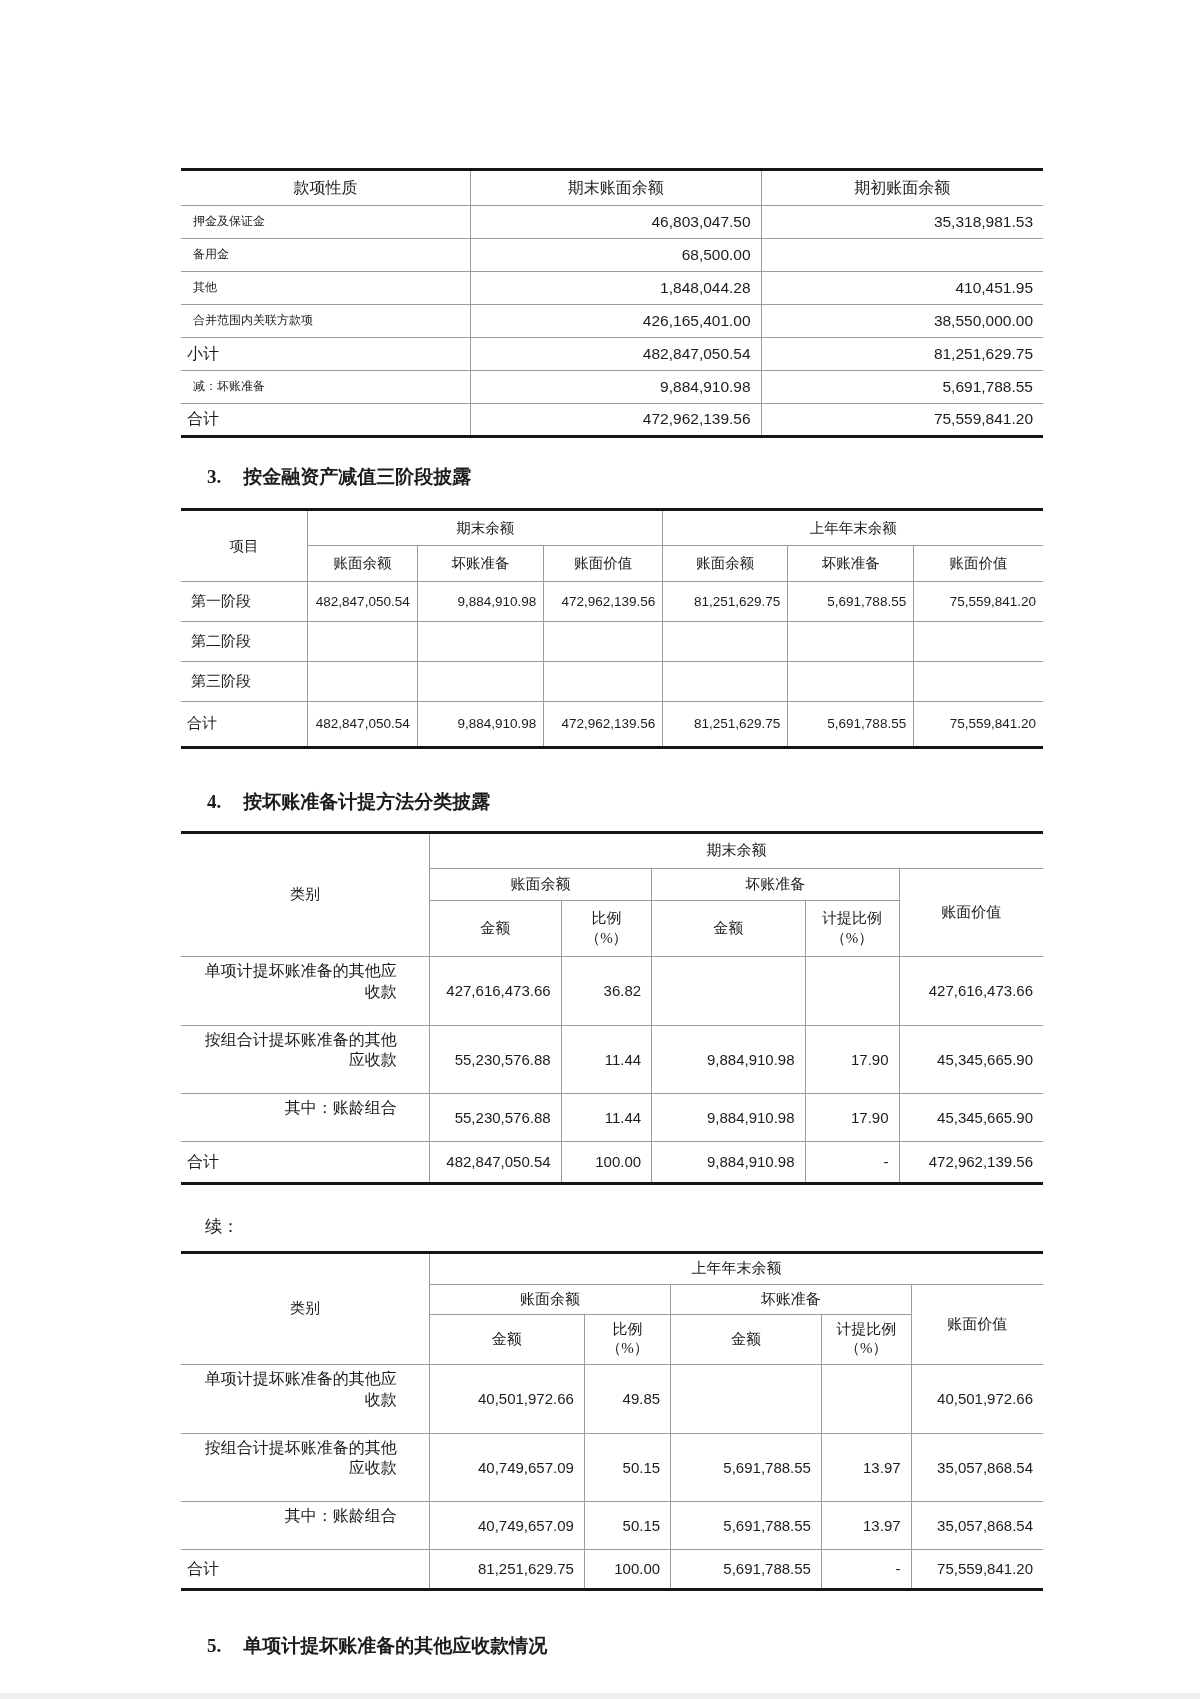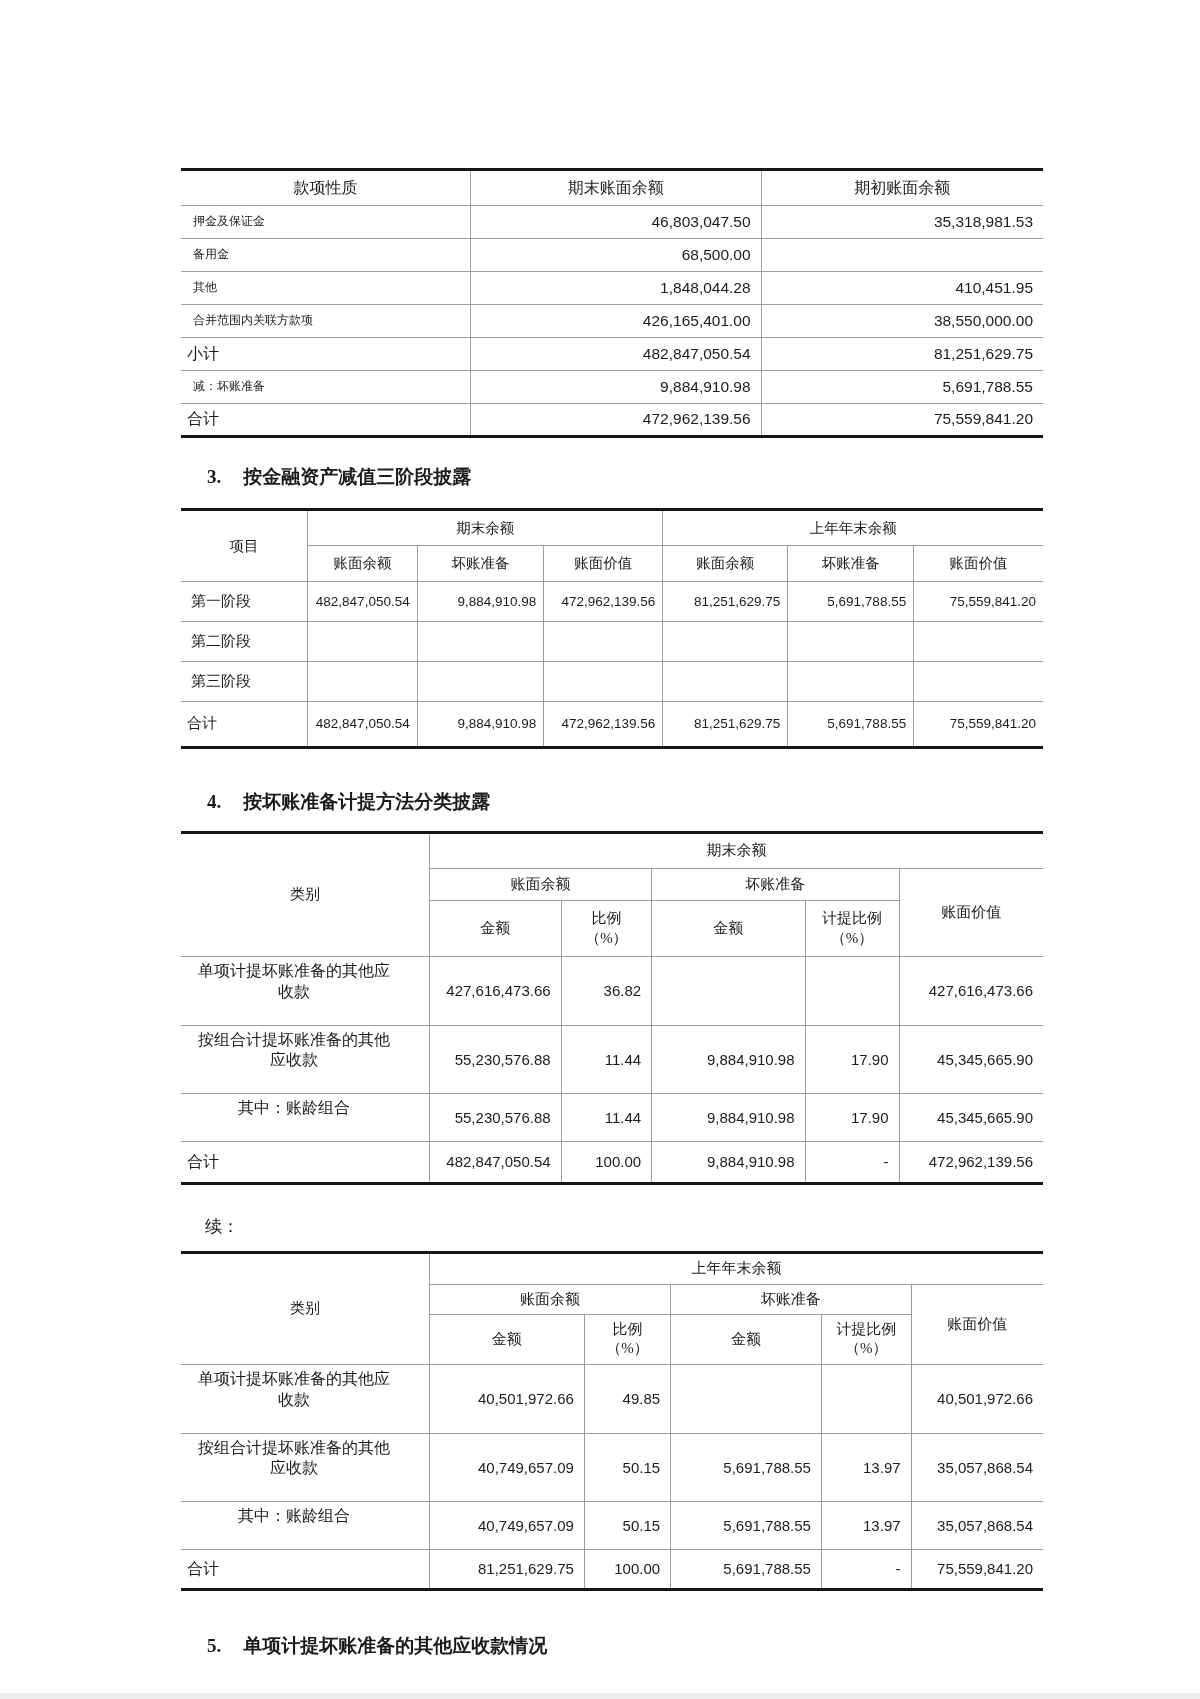--- a/index.html
+++ b/index.html
@@ -56,21 +56,21 @@
   
   .t3 { margin-top:16px; }
   .t4 { margin-top:12px; }
   .t3 th, .t4 th { font-size:15px; }
   .t3 .gh { height:36px; } .t3 .sh { height:32px; } .t3 .ssh { height:56px; }
   .t4 .gh { height:32px; } .t4 .sh { height:30px; } .t4 .ssh { height:50px; }
   .t3 td { height:54px; } .t4 td { height:48px; }
   .t3 tr.short td { height:34px; } .t4 tr.short td { height:32px; }
   .t3 tr.sum td { height:42px; } .t4 tr.sum td { height:40px; }
   .t3 .num, .t4 .num { font-size:15px; }
-  .cat-cell { text-align:center; padding:4px 32px 22px 10px; font-size:16px; }
+  .cat-cell { text-align:right; padding:4px 32px 22px 10px; font-size:16px; }
 
   
   .sec-heading {
     display:flex; align-items:baseline; gap:22px;
     font-weight:bold; font-size:19px; padding-left:26px; height:26px;
   }
   .h3 { margin-top:26px; }
   .h4 { margin-top:40px; }
   .h5 { margin-top:42px; }
   .continue-label { margin-top:30px; padding-left:24px; font-size:17px; height:24px; }

